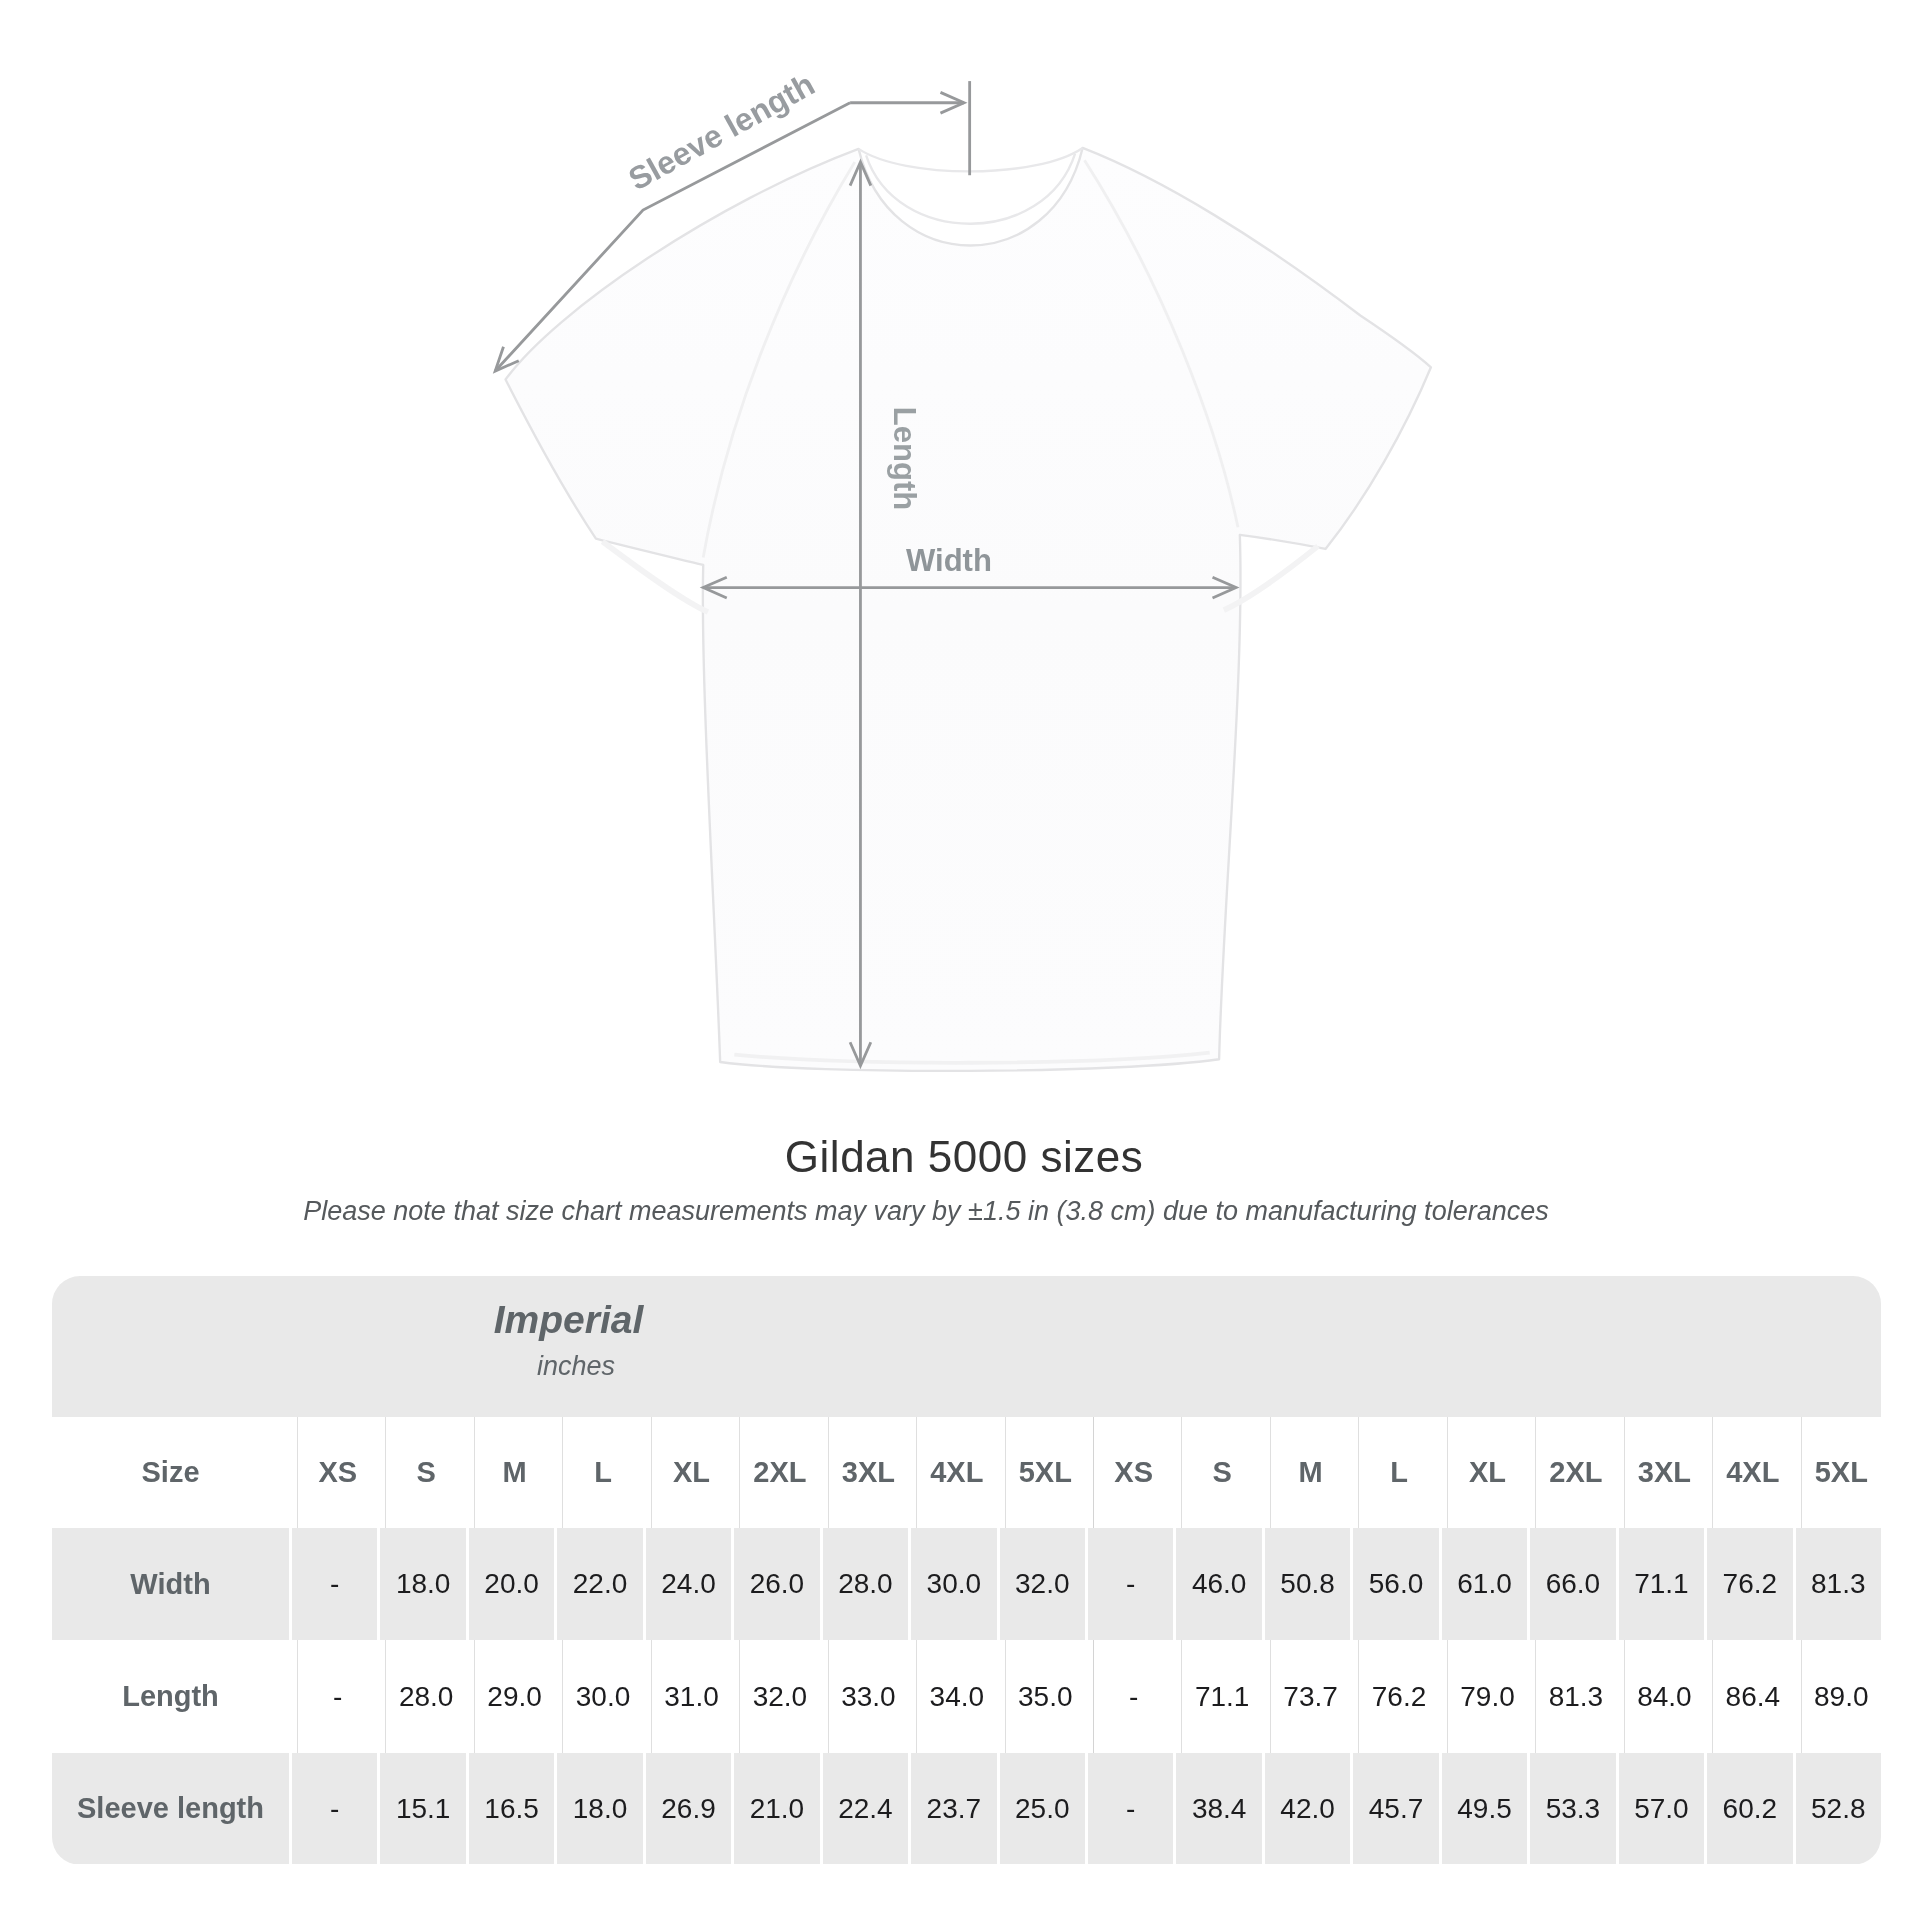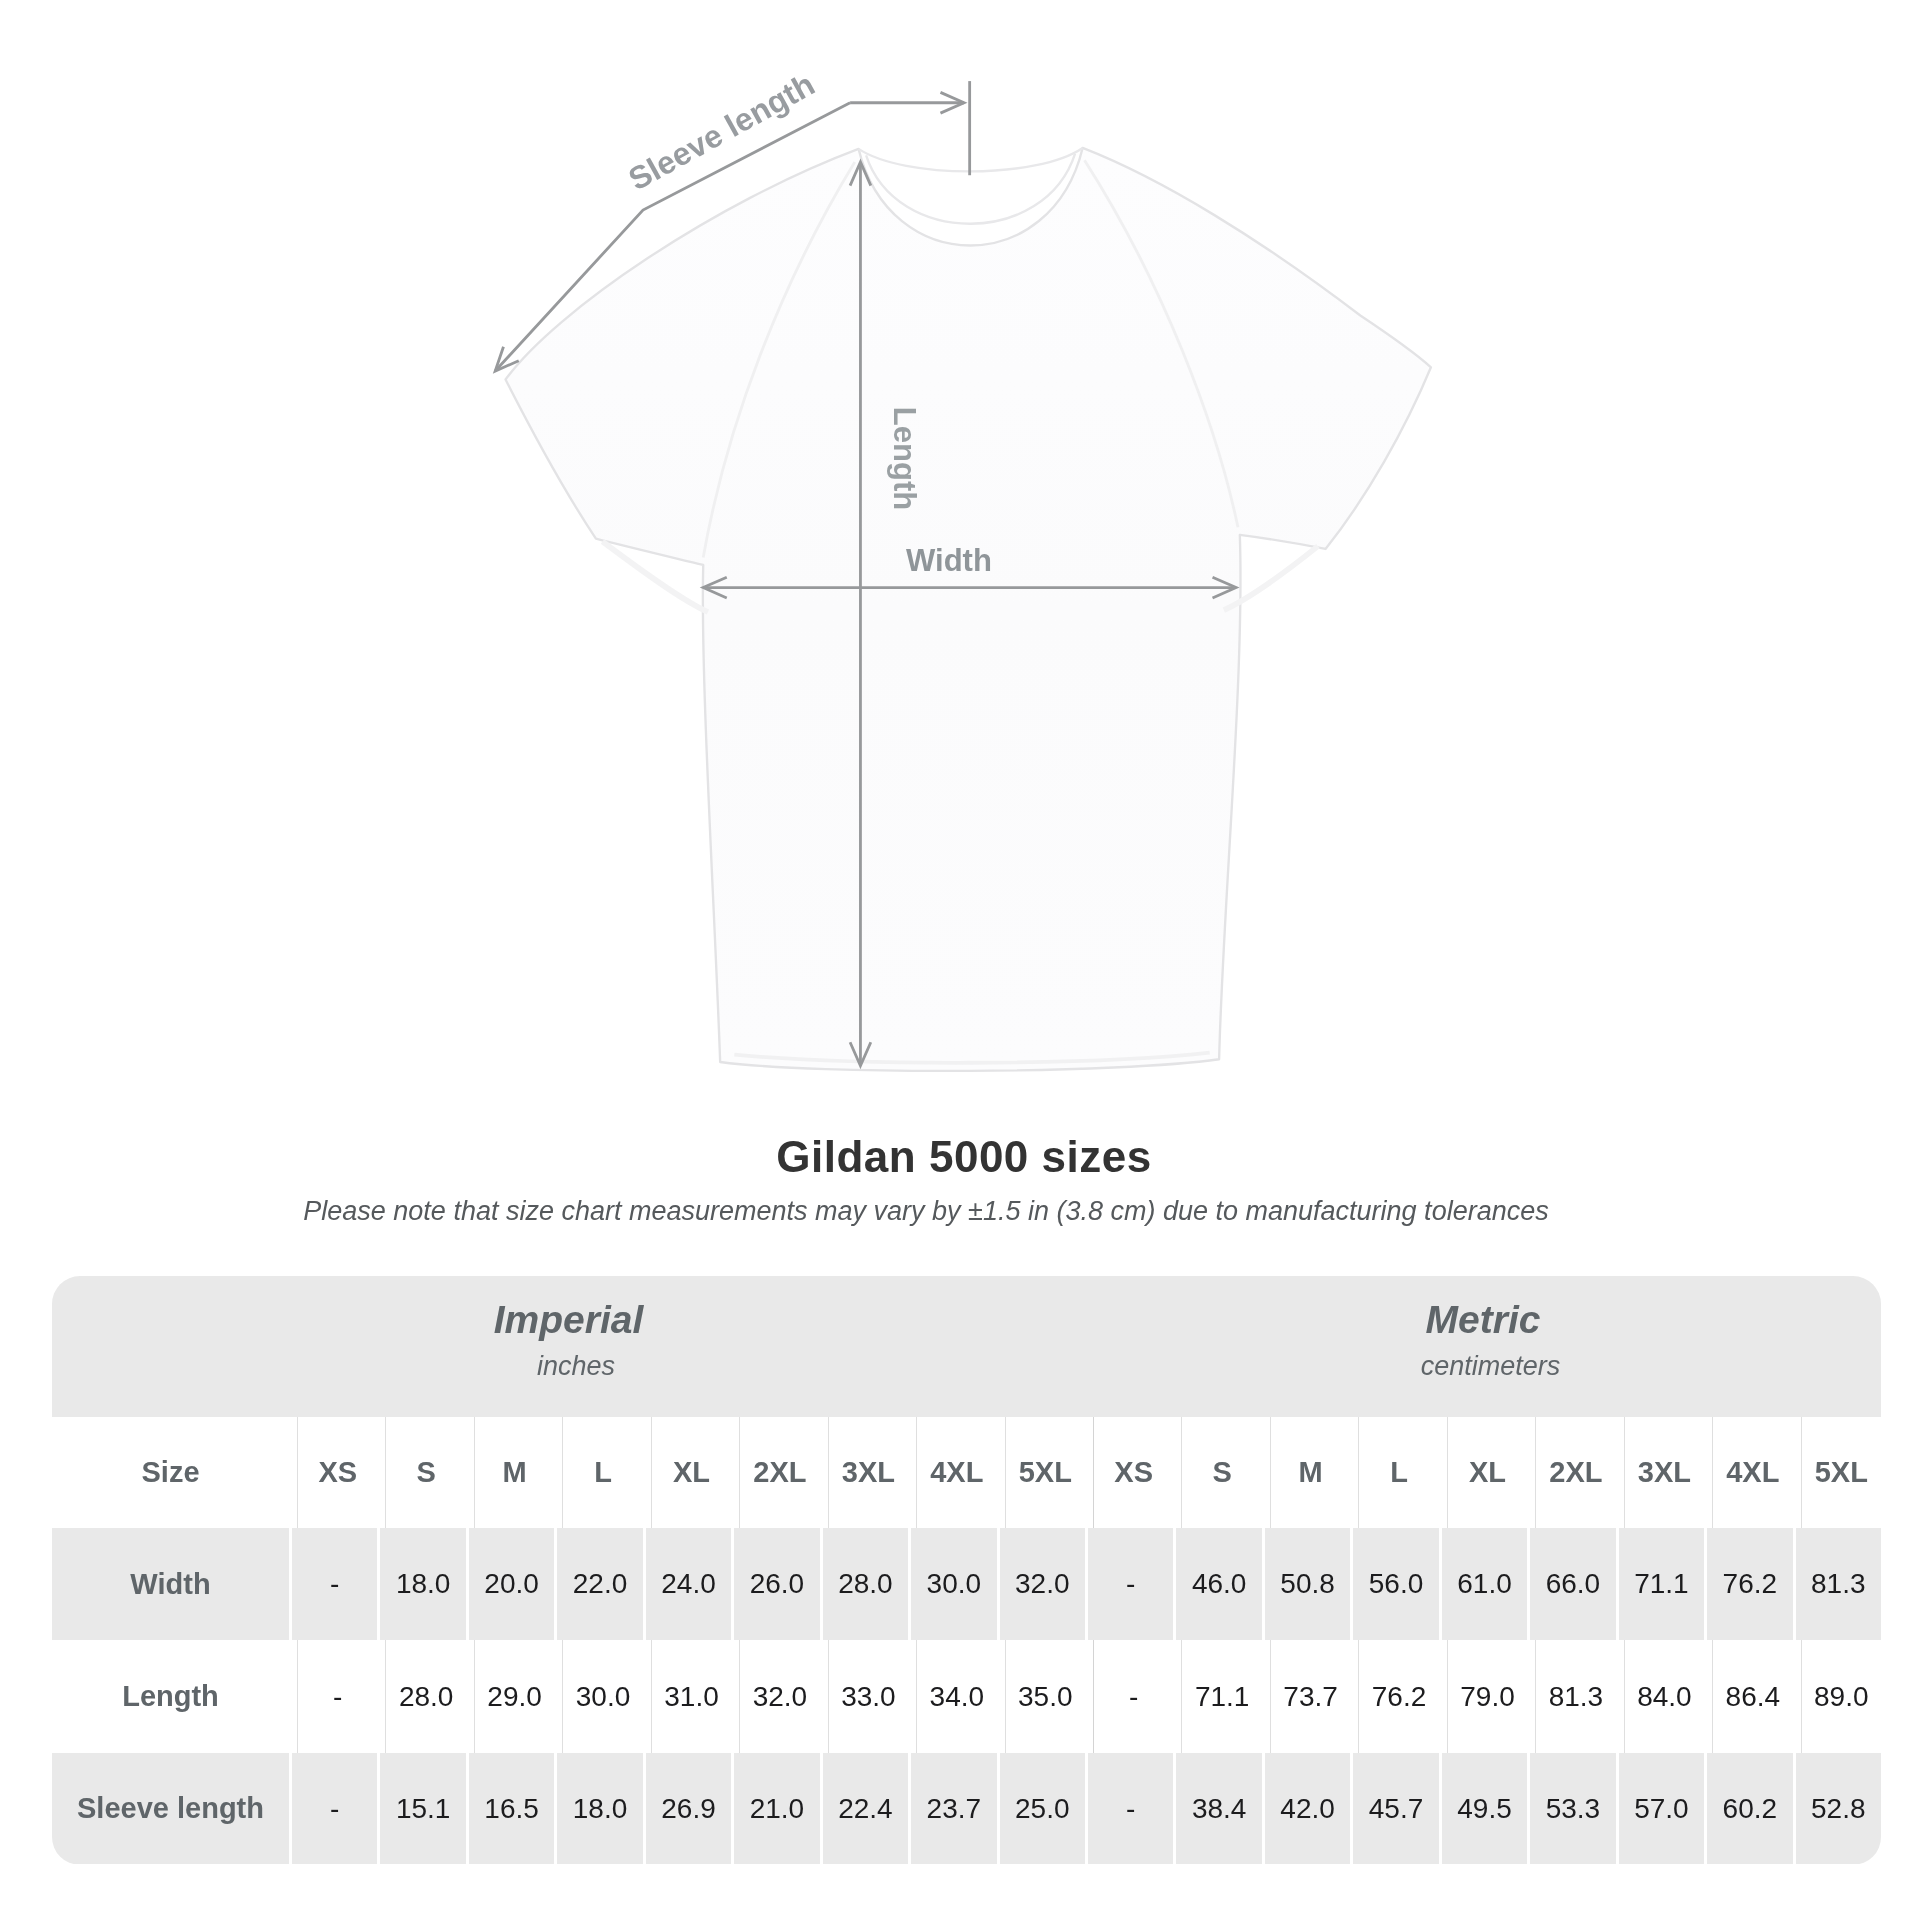--- a/index.html
+++ b/index.html
@@ -8,21 +8,21 @@
     --measure_line:#97999b; --measure_label:#989ca0; --separator:#dfdfdf;
   }
   *{box-sizing:border-box; margin:0; padding:0;}
   html,body{width:1928px; height:1928px; background:#ffffff;
     font-family:"Liberation Sans", sans-serif;}
   .page{position:relative; width:1928px; height:1928px; background:#fff; overflow:hidden;}
 
   .shirt-svg{position:absolute; left:0; top:0;}
 
   .title{position:absolute; left:0; top:1132px; width:1928px; text-align:center;
-    font-size:44px; font-weight:700; color:var(--title_text); letter-spacing:0.5px;}
+    font-size:44px; font-weight:400; color:var(--title_text); letter-spacing:0.5px;}
   .subtitle{position:absolute; left:0; top:1196px; width:1852px; text-align:center;
     font-size:27px; font-style:italic; color:var(--subtitle_text);}
 
   .size-table{position:absolute; left:52px; top:1276px; width:1829px; height:589px;
     border-radius:28px; overflow:hidden; background:#ffffff;}
   .trow{display:grid; grid-template-columns:237px repeat(18, 1fr); width:100%;}
   .trow.units{height:141px; background:var(--band);}
   .trow.r-sizes{height:111px; background:#ffffff;}
   .trow.r-width{height:112px; background:var(--band);}
   .trow.r-length{height:113px; background:#ffffff;}
@@ -100,24 +100,20 @@
 
   <div class="title">Gildan 5000 sizes</div>
   <div class="subtitle">Please note that size chart measurements may vary by ±1.5 in (3.8 cm) due to manufacturing tolerances</div>
 
   <div class="size-table">
 
     <div class="trow units">
       <div class="u-group">
         <div class="u-label">Imperial</div>
         <div class="u-sub">inches</div>
-      </div>
-      <div class="u-group metric">
-        <div class="u-label">Metric</div>
-        <div class="u-sub">centimeters</div>
       </div>
     </div>
 
     <div class="trow r-sizes white">
       <div class="cell hcell">Size</div>
       <div class="cell hcell">XS</div>
       <div class="cell hcell">S</div>
       <div class="cell hcell">M</div>
       <div class="cell hcell">L</div>
       <div class="cell hcell">XL</div>

